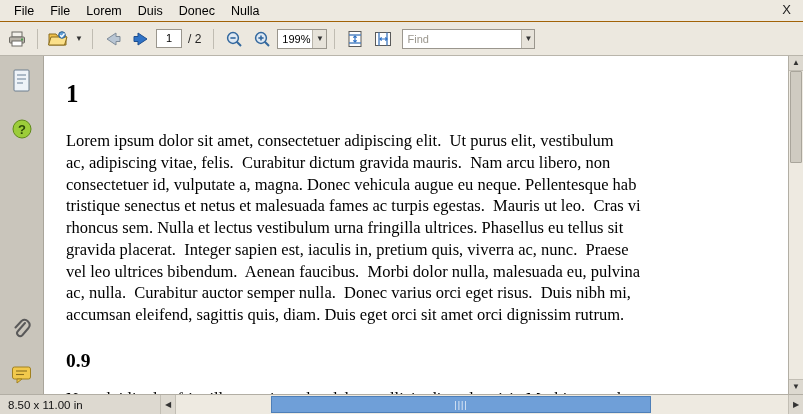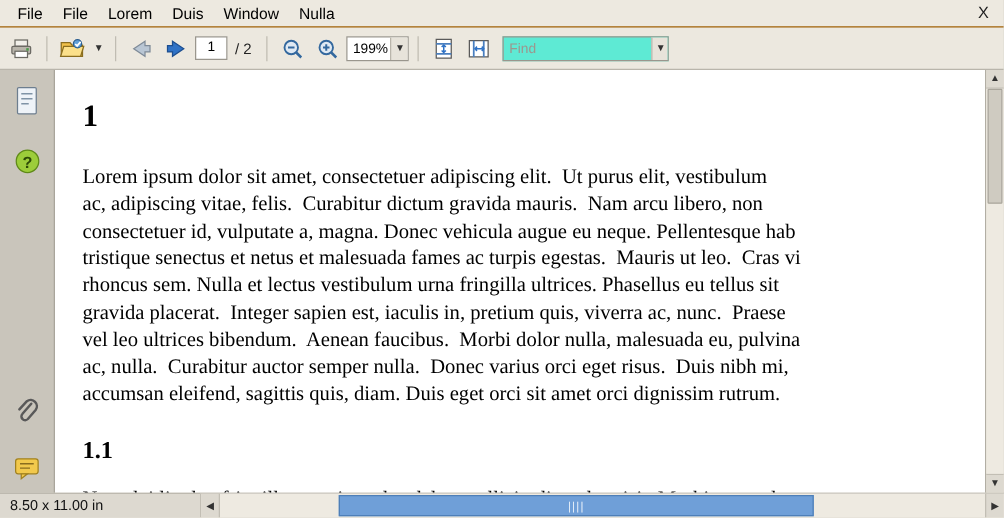--- a/index.html
+++ b/index.html
@@ -91,21 +91,21 @@
   .zoom-box .zoom-arrow {
     width: 14px; height: 18px;
     background: #e7e3da;
     border-left: 1px solid #b9b5ab;
     display: flex; align-items: center; justify-content: center;
   }
   .find-box {
     display: flex; align-items: center;
     height: 20px;
     border: 1px solid #9a968d;
-    background: #5eead4;
+    background: #ffffff;
     margin-left: 4px;
   }
   .find-box input {
     border: none; outline: none;
     width: 118px;
     height: 16px;
     font-size: 11px;
     font-family: "Liberation Sans", sans-serif;
     color: #444;
     padding-left: 4px;
@@ -274,21 +274,21 @@
 </head>
 <body>
 
 <div id="app">
 
   <div class="menubar">
     <div class="menu-item"><span>File</span></div>
     <div class="menu-item"><span>File</span></div>
     <div class="menu-item"><span>Lorem</span></div>
     <div class="menu-item"><span>Duis</span></div>
-    <div class="menu-item"><span>Window</span></div>
+    <div class="menu-item"><span>Donec</span></div>
     <div class="menu-item"><span>Nulla</span></div>
     <div class="win-close"><span>X</span></div>
   </div>
 
   <div class="toolbar">
 
     <div class="tb-btn">
       <svg width="20" height="20" viewBox="0 0 20 20">
         <rect x="5" y="3" width="10" height="5" fill="#f2f0ea" stroke="#6c6a64"></rect>
         <rect x="2.5" y="8" width="15" height="6" rx="1" fill="#b9b5ab" stroke="#6c6a64"></rect>
@@ -422,21 +422,21 @@
         <p class="para">Lorem ipsum dolor sit amet, consectetuer adipiscing elit.  Ut purus elit, vestibulum
 ac, adipiscing vitae, felis.  Curabitur dictum gravida mauris.  Nam arcu libero, non
 consectetuer id, vulputate a, magna. Donec vehicula augue eu neque. Pellentesque hab
 tristique senectus et netus et malesuada fames ac turpis egestas.  Mauris ut leo.  Cras vi
 rhoncus sem. Nulla et lectus vestibulum urna fringilla ultrices. Phasellus eu tellus sit
 gravida placerat.  Integer sapien est, iaculis in, pretium quis, viverra ac, nunc.  Praese
 vel leo ultrices bibendum.  Aenean faucibus.  Morbi dolor nulla, malesuada eu, pulvina
 ac, nulla.  Curabitur auctor semper nulla.  Donec varius orci eget risus.  Duis nibh mi,
 accumsan eleifend, sagittis quis, diam. Duis eget orci sit amet orci dignissim rutrum.</p>
         <div class="h2">
-          <span class="num">1.1</span>
+          <span class="num">0.9</span>
         </div>
         <p class="para2">Nam dui ligula,  fringilla a,  euismod sodales,  sollicitudin vel,  wisi.  Morbi auctor lorem</p>
       </div>
     </div>
 
     <div class="vscroll">
       <div class="vs-btn">
           <span class="arrow">▲</span>
         </div>
       <div class="vs-track">

